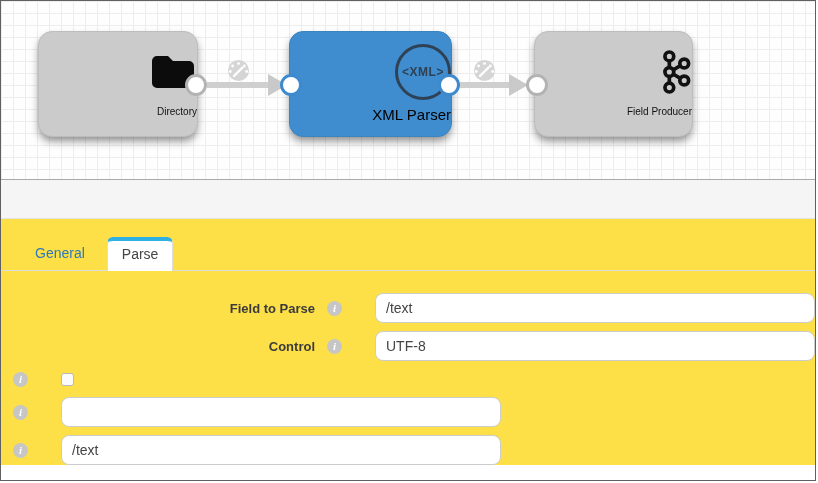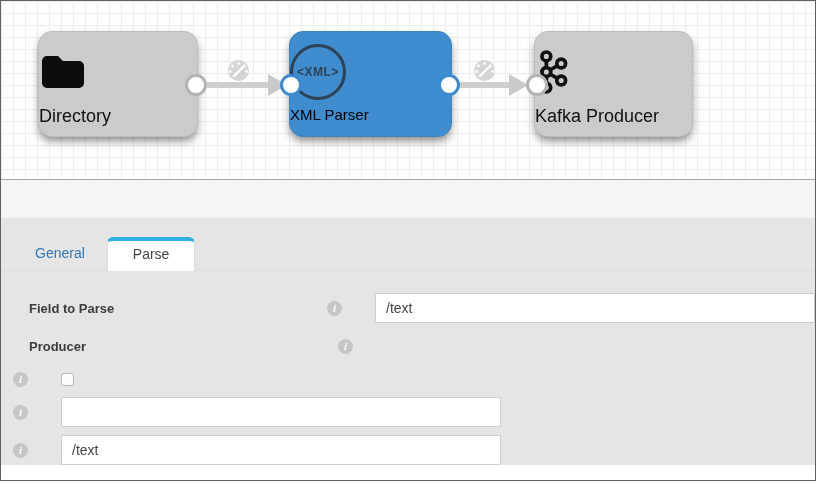--- a/index.html
+++ b/index.html
@@ -11,28 +11,28 @@
   .canvas {
     position: relative; height: 179px; overflow: hidden;
     background-color: #fefefe;
     background-image: linear-gradient(#ededed 1px, transparent 1px),
                       linear-gradient(90deg, #ededed 1px, transparent 1px);
     background-size: 12px 12px;
     border-bottom: 1px solid #a9a9a9;
   }
   .stage {
     position: absolute; top: 30px; height: 106px; border-radius: 14px;
-    display: flex; flex-direction: column; align-items: flex-start;
+    display: flex; flex-direction: column; align-items: flex-end;
     box-shadow: 0 5px 9px -1px rgba(0,0,0,0.45);
     cursor: pointer;
   }
   .stage-gray { background: #cbcbcb; border: 1px solid #bdbdbd; }
   .stage-blue { background: #3f8dce; border: 1px solid #3a84c2; }
   .stage-icon { height: 64px; margin-top: 8px; display: flex; align-items: center; justify-content: center; }
-  .stage-label { font-size: 18px; color: #111; margin-top: 2px; }
+  .stage-label { font-size: 10px; color: #111; margin-top: 2px; }
   .stage-blue .stage-label { color: #000000; font-size: 15px; }
 
   #stage-directory { left: 37px;  width: 160px; }
   #stage-xml       { left: 288px; width: 163px; }
   #stage-kafka     { left: 533px; width: 159px; }
 
   .xml-circle {
     width: 56px; height: 56px; border: 3px solid #2f4154; border-radius: 50%;
     display: flex; align-items: center; justify-content: center;
     color: #2f4154; font-weight: bold; font-size: 12px; letter-spacing: 0.5px;
@@ -60,43 +60,43 @@
   #link1-arrow { left: 267px; }
   #link2-arrow { left: 508px; }
   .gauge { position: absolute; top: 58px; }
   #gauge1 { left: 225px; }
   #gauge2 { left: 471px; }
 
   
   .toolbar-strip { height: 39px; background: #f5f5f5; border-bottom: 1px solid #e2e2e2; }
 
   
-  .panel { background: #e5e5e5; padding-top: 18px; }
+  .panel { background: #fde047; padding-top: 18px; }
   .tabs { display: flex; align-items: flex-end; padding-left: 12px; border-bottom: 1px solid #ddd; }
   .tab { font-size: 14px; cursor: pointer; }
   .tab-inactive { padding: 8px 22px 9px; color: #2e78b8; }
   .tab-active {
     border: 1px solid #ddd; border-bottom: none; border-top: 4px solid #2fb0e3;
     border-radius: 6px 6px 0 0; background: #fff; margin-bottom: -1px;
-    padding: 5px 25px 9px; color: #444;
+    padding: 5px 14px 9px; color: #444;
   }
 
   .form { padding-top: 22px; }
   .form-row { display: flex; align-items: center; margin-bottom: 8px; min-height: 30px; }
   .form-row.row-check { min-height: 20px; }
-  .form-label { width: 325px; text-align: left; font-weight: bold; font-size: 13px; color: #3b3b3b; padding-left: 28px; }
+  .form-label { width: 325px; text-align: right; font-weight: bold; font-size: 13px; color: #3b3b3b; padding-left: 28px; }
   .info-icon {
     width: 15px; height: 15px; margin-left: 12px; flex: 0 0 15px;
     border-radius: 50%; background: #c6c6c6; color: #fff;
     font-family: "Liberation Serif", serif; font-weight: bold; font-style: italic;
     font-size: 11px; line-height: 15px; text-align: center; cursor: default;
   }
   .control-col { margin-left: 33px; }
   .text-input {
-    width: 440px; height: 30px; border: 1px solid #ccc; border-radius: 2px;
+    width: 440px; height: 30px; border: 1px solid #ccc; border-radius: 8px;
     padding: 0 10px; font-size: 14px; color: #444;
     font-family: "Liberation Sans", sans-serif; background: #fff; outline: none;
   }
   .checkbox {
     appearance: none; -webkit-appearance: none;
     width: 13px; height: 13px; border: 1px solid #b9b9b9; border-radius: 3px;
     background: #fbfbfb; cursor: pointer; display: block;
   }
 </style>
 </head>
@@ -161,21 +161,21 @@
             <circle cx="8" cy="27" r="3.1"></circle>
             <circle cx="18.5" cy="10" r="3.1"></circle>
             <circle cx="18.5" cy="22" r="3.1"></circle>
             <line x1="8" y1="8.2" x2="8" y2="12.8"></line>
             <line x1="8" y1="19.2" x2="8" y2="23.8"></line>
             <line x1="10.6" y1="14.6" x2="15.8" y2="11.5"></line>
             <line x1="10.6" y1="17.4" x2="15.8" y2="20.5"></line>
           </g>
         </svg>
       </div>
-      <div class="stage-label">Kafka Producer</div>
+      <div class="stage-label">Field Producer</div>
     </div>
 
     <div class="port port-gray" id="port-dir-out"></div>
     <div class="port port-blue" id="port-xml-in"></div>
     <div class="port port-blue" id="port-xml-out"></div>
     <div class="port port-gray" id="port-kafka-in"></div>
   </div>
 
   <div class="toolbar-strip"></div>
 
@@ -190,22 +190,25 @@
 
       <div class="form-row">
         <div class="form-label">Field to Parse</div>
         <div class="info-icon">i</div>
         <div class="control-col">
           <input class="text-input" type="text" value="/text" style="">
         </div>
       </div>
 
       <div class="form-row">
-        <div class="form-label">Producer</div>
-        <div class="info-icon">i</div>
+        <div class="form-label">Control</div>
+        <div class="info-icon">i</div>
+        <div class="control-col">
+          <input class="text-input" type="text" value="UTF-8" style="">
+        </div>
       </div>
 
       <div class="form-row row-check">
         <div class="info-icon">i</div>
         <div class="control-col">
           <input class="checkbox" type="checkbox" style="">
         </div>
       </div>
 
       <div class="form-row">

